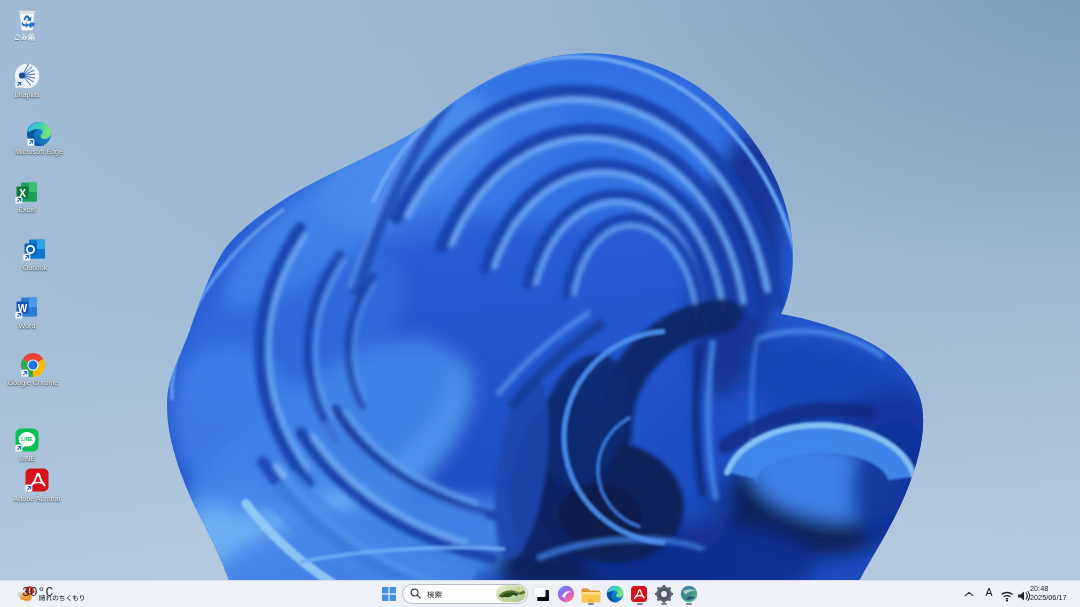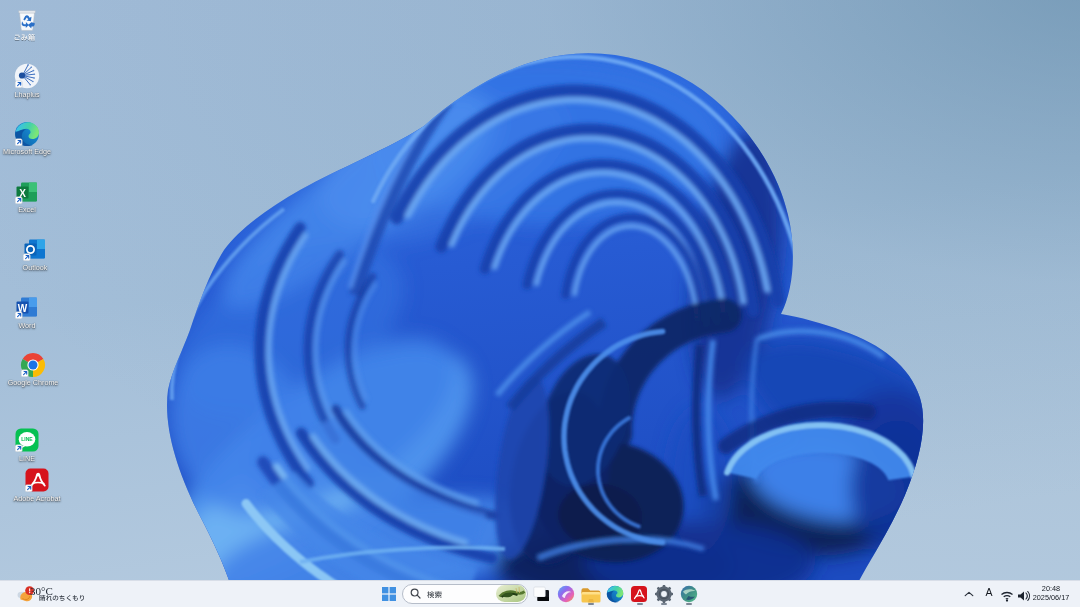--- a/index.html
+++ b/index.html
@@ -1,21 +1,21 @@
 <!DOCTYPE html>
 <html><head><meta charset="utf-8"><style>
 *{margin:0;padding:0;box-sizing:border-box}
 html,body{width:1080px;height:607px;overflow:hidden;font-family:"Liberation Sans",sans-serif}
 #desk{position:relative;width:1080px;height:607px;background:linear-gradient(160deg,#93b2d0 0%,#9cb8d4 30%,#a6c0da 60%,#b0c8de 100%);overflow:hidden}
 #wall{position:absolute;left:0;top:0}
 .dicon{position:absolute;width:26px;height:26px}
 .ilab{position:absolute;top:27.5px;left:-17px;width:60px;text-align:center;font-size:7.2px;line-height:8px;color:#fff;text-shadow:0 1px 2px rgba(0,0,0,.75),0 0 1px rgba(0,0,0,.6)}
 #bar{position:absolute;left:0;top:580px;width:1080px;height:27px;background:#eef2f8;border-top:1px solid #d8dee8}
 .search{position:absolute;left:402px;top:583.5px;width:126px;height:20px;background:#fdfdfe;border:1px solid #b6bdc9;border-radius:10px;display:flex;align-items:center}
-.clock{position:absolute;left:1030px;top:585px;width:42px;text-align:center;font-size:7.3px;line-height:8.6px;color:#141a22;font-family:"Liberation Sans",sans-serif}
+.clock{position:absolute;left:1030px;top:585px;width:42px;text-align:left;font-size:7.3px;line-height:8.6px;color:#141a22;font-family:"Liberation Sans",sans-serif}
 </style></head><body>
 <div id="desk">
 <svg id="wall" width="1080" height="607" viewBox="0 0 1080 607">
 <defs>
 <linearGradient id="sky" x1="0" y1="0" x2="0.25" y2="1">
 <stop offset="0" stop-color="#a2bcd8"></stop>
           <stop offset="0.5" stop-color="#a3bed8"></stop>
           <stop offset="1" stop-color="#b4cadf"></stop>
 </linearGradient>
 <radialGradient id="skyTR" cx="1.02" cy="-0.05" r="1.15">
@@ -153,21 +153,21 @@
         <path d="M8.5 12.5 L20.2 15.0" stroke="#3d6fc0" stroke-width="1"></path>
         <circle cx="20.2" cy="15.0" r="0.8" fill="#5a88cc"></circle>
         <path d="M8.5 12.5 L18.9 18.5" stroke="#3d6fc0" stroke-width="1"></path>
         <circle cx="18.9" cy="18.5" r="0.8" fill="#5a88cc"></circle>
         <path d="M8.5 12.5 L16.2 21.7" stroke="#3d6fc0" stroke-width="1"></path>
         <circle cx="16.2" cy="21.7" r="0.8" fill="#5a88cc"></circle>
         <circle cx="8" cy="12.5" r="3.1" fill="#1d4f9e"></circle>
         <rect x="1.2" y="17.8" width="7" height="7" rx="1.6" fill="#fff" stroke="#b9c0c9" stroke-width="0.5"></rect>
         <path d="M6.6 19.6 L3.6 22.6 M4.1 19.5 h2.6 v2.6" stroke="#1b60c5" stroke-width="1.1" fill="none" stroke-linecap="round" stroke-linejoin="round"></path>
       </svg><div class="ilab">Lhaplus</div></div>
-<div class="dicon" style="left:14px;top:120.9px"><svg width="26" height="26" viewBox="0 0 26 26">
+<div class="dicon" style="left:26px;top:120.9px"><svg width="26" height="26" viewBox="0 0 26 26">
         <defs>
           <linearGradient id="egA" x1="0" y1="1" x2="1" y2="0">
             <stop offset="0" stop-color="#0c59a4"></stop>
             <stop offset="1" stop-color="#1b9de2"></stop>
           </linearGradient>
           <linearGradient id="egB" x1="0" y1="0" x2="1" y2="0.3">
             <stop offset="0" stop-color="#37bdff"></stop>
             <stop offset="0.6" stop-color="#44d1a8"></stop>
             <stop offset="1" stop-color="#7ce577"></stop>
           </linearGradient>
@@ -232,21 +232,21 @@
       </svg><div class="ilab">Adobe Acrobat</div></div>
 <div id="bar"></div>
 <div style="position:absolute;left:17px;top:585px"><svg width="18" height="17" viewBox="0 0 18 17">
         <ellipse cx="5" cy="10" rx="4.5" ry="3.2" fill="#cdd8e4"></ellipse>
         <path d="M3.5 14.5 A6.3 6.3 0 0 1 14.8 9.5 A5 5 0 0 1 8 15.8 Z" fill="#f5a33b"></path>
         <path d="M5.5 13.5 A4.5 4.5 0 0 0 13 11" fill="none" stroke="#e08a21" stroke-width="1"></path>
         <circle cx="12.6" cy="5.6" r="4.4" fill="#d93025"></circle>
         <rect x="12.1" y="3.3" width="1.1" height="3.2" rx="0.5" fill="#fff"></rect>
         <circle cx="12.65" cy="7.6" r="0.7" fill="#fff"></circle>
       </svg></div>
-    <div style="position:absolute;left:30px;top:584.5px;font-size:11px;color:#222a35;font-family:Liberation Serif, serif">30°C</div>
+    <div style="position:absolute;left:22px;top:584.5px;font-size:13px;color:#222a35;font-family:Liberation Mono, monospace">30°C</div>
     <svg width="60" height="10" viewBox="0 0 60 10" style="position:absolute;left:39px;top:593px;overflow:visible">
       <g transform="translate(0,7.5) scale(0.66)">
         <path d="M7.08 -5.93 L7.08 -5.33 L9.57 -5.33 L9.57 -4.63 L3.88 -4.63 L3.88 -5.33 L6.27 -5.33 L6.27 -5.93 L4.19 -5.93 L4.19 -6.58 L6.27 -6.58 L6.27 -7.14 L4.00 -7.14 L4.00 -7.83 L6.27 -7.83 L6.27 -8.42 L7.08 -8.42 L7.08 -7.83 L9.45 -7.83 L9.45 -7.14 L7.08 -7.14 L7.08 -6.58 L9.25 -6.58 L9.25 -5.93 L7.08 -5.93 Z M1.56 0.41 L0.69 0.41 L0.69 -8.10 L3.53 -8.10 L3.53 -0.46 L1.56 -0.46 L1.56 0.41 Z M2.70 -4.87 L2.70 -7.30 L1.54 -7.30 L1.54 -4.87 L2.70 -4.87 Z M4.32 0.82 L4.32 -4.12 L9.06 -4.12 L9.06 -0.09 Q9.06 0.36 8.88 0.53 Q8.70 0.71 8.25 0.71 L6.85 0.71 L6.65 -0.04 L8.22 -0.04 L8.22 -0.97 L5.12 -0.97 L5.12 0.82 L4.32 0.82 Z M1.54 -4.07 L1.54 -1.26 L2.70 -1.26 L2.70 -4.07 L1.54 -4.07 Z M8.22 -2.84 L8.22 -3.44 L5.12 -3.44 L5.12 -2.84 L8.22 -2.84 Z M5.12 -2.21 L5.12 -1.60 L8.22 -1.60 L8.22 -2.21 L5.12 -2.21 Z M19.72 -0.55 Q19.12 -0.24 18.70 -0.08 Q18.28 0.07 17.96 0.07 Q17.42 0.07 17.13 -0.20 Q16.84 -0.48 16.84 -1.03 Q16.84 -1.22 16.93 -1.84 Q17.03 -2.46 17.14 -3.13 Q17.17 -3.31 17.31 -4.17 Q17.45 -5.04 17.45 -5.30 Q17.45 -6.03 16.76 -6.03 Q15.86 -6.03 13.53 -3.53 L13.53 0.46 L12.57 0.46 L12.57 -2.51 L12.03 -1.88 Q11.43 -1.18 11.27 -0.98 L10.60 -1.69 Q11.48 -2.61 12.57 -3.95 L12.57 -5.35 L10.77 -5.35 L10.77 -6.25 L12.57 -6.25 L12.57 -8.09 L13.53 -8.09 L13.53 -4.87 Q14.54 -5.91 15.33 -6.45 Q16.12 -7.00 16.84 -7.00 Q17.59 -7.00 18.02 -6.59 Q18.45 -6.18 18.45 -5.45 Q18.45 -5.04 18.12 -3.04 Q17.86 -1.50 17.86 -1.21 Q17.86 -0.93 18.17 -0.93 Q18.31 -0.93 18.60 -1.05 Q18.90 -1.18 19.48 -1.47 L19.72 -0.55 Z M25.15 -7.47 Q26.33 -7.47 27.26 -7.00 Q28.19 -6.54 28.71 -5.71 Q29.23 -4.88 29.23 -3.82 Q29.23 -2.12 28.25 -1.11 Q27.27 -0.11 25.41 0.12 L25.13 -0.86 Q26.73 -1.05 27.46 -1.76 Q28.20 -2.47 28.20 -3.79 Q28.20 -4.95 27.52 -5.66 Q26.84 -6.37 25.63 -6.51 Q25.29 -3.48 24.62 -2.02 Q23.95 -0.57 22.84 -0.57 Q22.29 -0.57 21.82 -0.86 Q21.35 -1.16 21.06 -1.75 Q20.77 -2.34 20.77 -3.20 Q20.77 -4.44 21.33 -5.41 Q21.90 -6.38 22.90 -6.93 Q23.90 -7.47 25.15 -7.47 Z M22.82 -1.60 Q23.38 -1.60 23.86 -2.81 Q24.34 -4.03 24.63 -6.51 Q23.80 -6.42 23.15 -5.98 Q22.50 -5.53 22.13 -4.81 Q21.77 -4.09 21.77 -3.21 Q21.77 -2.46 22.07 -2.03 Q22.37 -1.60 22.82 -1.60 Z M36.01 -4.03 Q37.19 -4.03 37.90 -3.49 Q38.62 -2.96 38.62 -1.99 Q38.62 -0.79 37.72 -0.22 Q36.82 0.36 35.02 0.36 Q34.16 0.36 32.71 0.15 L32.80 -0.80 Q34.03 -0.57 34.91 -0.57 Q36.24 -0.57 36.92 -0.90 Q37.59 -1.24 37.59 -1.94 Q37.59 -3.13 35.73 -3.13 Q34.80 -3.13 34.05 -2.80 Q33.31 -2.47 32.90 -1.82 L31.94 -2.11 Q32.60 -3.69 33.04 -5.45 Q31.90 -5.45 30.95 -5.49 L30.96 -6.44 Q31.74 -6.40 33.27 -6.40 Q33.48 -7.32 33.62 -8.10 L34.58 -7.96 L34.52 -7.66 Q34.30 -6.57 34.26 -6.41 Q36.15 -6.44 38.34 -6.70 L38.45 -5.77 Q36.22 -5.50 34.03 -5.46 Q33.58 -3.72 33.15 -2.75 L33.22 -2.72 Q33.67 -3.39 34.34 -3.71 Q35.01 -4.03 36.01 -4.03 Z M42.76 -3.02 Q42.44 -3.27 42.27 -3.52 Q42.11 -3.77 42.11 -4.09 Q42.11 -4.65 42.69 -5.08 L46.98 -8.24 L47.61 -7.40 L43.48 -4.38 Q43.29 -4.23 43.29 -4.07 Q43.29 -3.91 43.51 -3.75 L48.16 -0.24 L47.51 0.62 L42.76 -3.02 Z M58.47 -4.10 Q58.66 -3.62 58.76 -3.12 Q58.87 -2.63 58.87 -2.22 Q58.87 0.33 55.80 0.33 Q54.36 0.33 53.63 -0.22 Q52.91 -0.77 52.91 -1.92 Q52.91 -2.20 52.93 -2.35 L53.02 -3.21 Q51.87 -3.27 51.15 -3.39 L51.24 -4.30 Q52.18 -4.15 53.12 -4.12 L53.28 -5.67 Q52.20 -5.72 51.16 -5.86 L51.25 -6.76 Q52.29 -6.60 53.38 -6.57 L53.55 -8.17 L54.53 -8.09 L54.37 -6.55 Q56.33 -6.57 57.20 -6.68 L57.24 -5.77 Q56.41 -5.67 54.27 -5.65 L54.10 -4.11 Q55.63 -4.13 56.73 -4.22 L56.76 -3.31 Q55.49 -3.22 54.01 -3.20 L53.91 -2.30 Q53.89 -2.08 53.89 -1.99 Q53.89 -1.27 54.35 -0.95 Q54.80 -0.62 55.80 -0.62 Q56.87 -0.62 57.36 -1.00 Q57.86 -1.39 57.86 -2.25 Q57.86 -2.98 57.51 -3.90 L58.47 -4.10 Z M61.99 -2.59 Q62.03 -4.83 62.32 -8.08 L63.34 -8.03 L63.26 -7.31 Q63.13 -6.08 63.06 -5.33 L63.13 -5.33 Q63.27 -5.89 63.48 -6.21 Q63.83 -6.86 64.43 -7.26 Q65.03 -7.66 65.77 -7.66 Q66.50 -7.66 67.06 -7.27 Q67.63 -6.88 67.94 -6.15 Q68.26 -5.43 68.26 -4.46 Q68.26 -0.09 63.56 0.40 L63.34 -0.61 Q65.35 -0.84 66.29 -1.77 Q67.23 -2.69 67.23 -4.37 Q67.23 -5.49 66.78 -6.12 Q66.34 -6.74 65.59 -6.74 Q64.72 -6.74 64.08 -6.08 Q63.45 -5.43 63.12 -4.26 Q63.04 -3.97 63.02 -3.60 Q62.99 -3.22 62.99 -2.59 L61.99 -2.59 Z" fill="#2a313b"></path>
       </g>
     </svg>
 <div style="position:absolute;left:382.0px;top:586.5px;width:14px;height:14px"><svg width="14" height="14" viewBox="0 0 14 14">
         <g>
           <rect x="0" y="0" width="6.4" height="6.4" fill="#4191e2"></rect>
           <rect x="7.6" y="0" width="6.4" height="6.4" fill="#4191e2"></rect>
           <rect x="0" y="7.6" width="6.4" height="6.4" fill="#4191e2"></rect>

